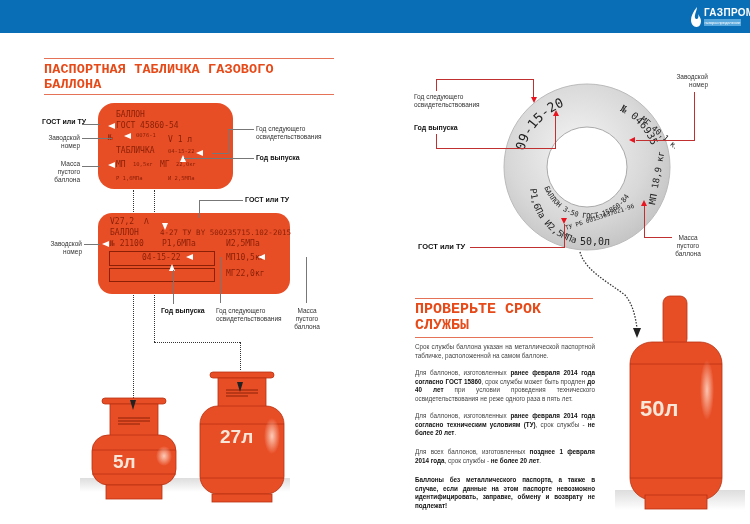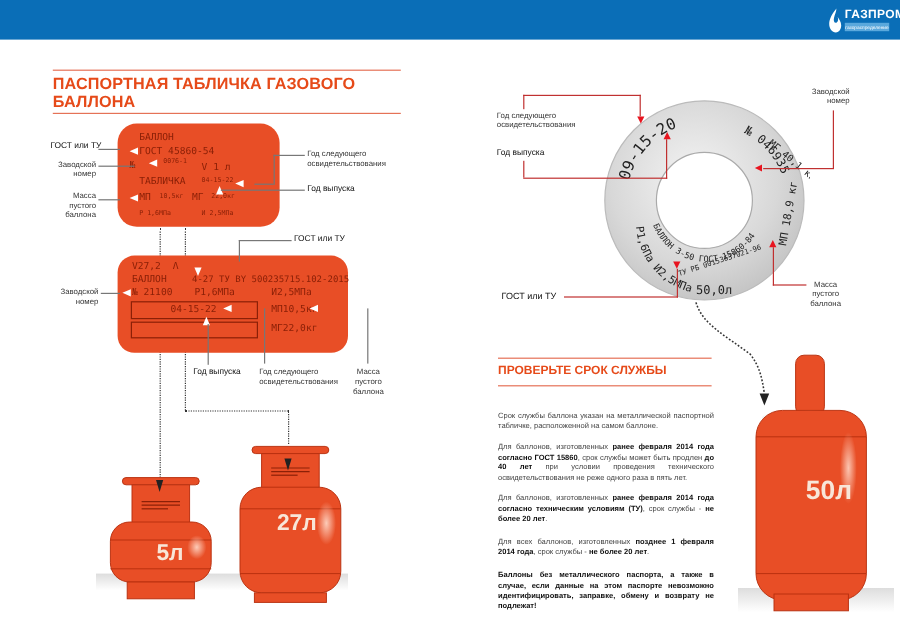--- a/index.html
+++ b/index.html
@@ -3,47 +3,47 @@
 <meta charset="utf-8">
 <style>
   html,body{margin:0;padding:0;}
   body{width:750px;height:524px;position:relative;overflow:hidden;background:#ffffff;font-family:"Liberation Sans",sans-serif;}
   .abs{position:absolute;}
   .header{left:0;top:0;width:750px;height:33px;background:#0a6eb7;}
   .logo{right:8px;top:6px;width:52px;height:24px;color:#fff;}
   .logo-flame{position:absolute;left:0;top:0;width:12px;height:22px;}
   .logo-text{position:absolute;left:14px;top:1px;font-weight:bold;font-size:10px;letter-spacing:0.3px;font-family:"Liberation Sans",sans-serif;}
   .logo-sub{position:absolute;left:14px;top:13px;width:37px;height:7px;background:#5aa8dc;font-size:4px;line-height:7px;color:#fff;text-align:center;}
-  .sec-title{color:#e64a19;font-weight:bold;font-family:Liberation Sans, sans-serif;border-top:1.5px solid #e57257;border-bottom:1.5px solid #e57257;}
+  .sec-title{color:#e64a19;font-weight:bold;font-family:Liberation Mono, monospace;border-top:1.5px solid #e57257;border-bottom:1.5px solid #e57257;}
   .title1{left:44px;top:58px;width:290px;font-size:13.5px;padding:3px 0 2px 0;letter-spacing:0.1px;}
-  .title2{left:415px;top:298px;width:178px;font-size:10px;line-height:16px;padding:3px 0 3px 0;}
+  .title2{left:415px;top:298px;width:178px;font-size:15px;line-height:16px;padding:3px 0 3px 0;}
   .plate{background:#e84e26;border-radius:16px;color:#8b2007;font-family:"DejaVu Sans Mono",monospace;}
   .plate1{left:98px;top:103px;width:135px;height:86px;}
   .plate2{left:98px;top:213px;width:192px;height:81px;border-radius:14px;}
   .pt{position:absolute;font-size:8px;white-space:nowrap;}
   .pt.s{font-size:5.5px;}
   .box{position:absolute;border:1px solid #8b2007;}
   .lbl{position:absolute;font-size:6.5px;color:#333;line-height:8px;white-space:nowrap;}
-  .lbl.b{font-weight:normal;color:#111;font-size:7px;}
+  .lbl.b{font-weight:bold;color:#111;font-size:7px;}
   .lbl.r{text-align:right;}
   .lbl.c{text-align:center;}
   .line{position:absolute;background:#777;}
   .dot{position:absolute;border-left:1.5px dotted #333;}
   .doth{position:absolute;border-top:1.5px dotted #333;}
   .arrow-w{position:absolute;width:0;height:0;border-top:3px solid transparent;border-bottom:3px solid transparent;border-right:7px solid #fff;}
   .arrow-n{position:absolute;width:0;height:0;border-left:3px solid transparent;border-right:3px solid transparent;border-bottom:7px solid #fff;}
   .arrow-s{position:absolute;width:0;height:0;border-left:3px solid transparent;border-right:3px solid transparent;border-top:7px solid #fff;}
   .red-up{position:absolute;width:0;height:0;border-left:3px solid transparent;border-right:3px solid transparent;border-bottom:6px solid #e8141f;}
   .red-dn{position:absolute;width:0;height:0;border-left:3px solid transparent;border-right:3px solid transparent;border-top:6px solid #e8141f;}
   .red-l{position:absolute;width:0;height:0;border-top:3px solid transparent;border-bottom:3px solid transparent;border-right:6px solid #e8141f;}
   .rline{position:absolute;background:#c03030;}
   .body-text{left:415px;width:180px;font-size:6.3px;line-height:8.6px;color:#444;text-align:justify;}
   .body-text b{color:#111;}
   .warn{color:#111;font-weight:bold;}
-  .cyl-label{position:absolute;color:#f8e6d8;font-weight:bold;font-family:"Liberation Sans",sans-serif;text-align:right;}
+  .cyl-label{position:absolute;color:#f8e6d8;font-weight:bold;font-family:"Liberation Sans",sans-serif;text-align:left;}
 </style>
 </head>
 <body>
 
 <div class="abs header"></div>
 <div class="abs logo">
   <svg class="logo-flame" viewBox="0 0 12 22">
     <path d="M7 1 C3 6 1 10 1 14 C1 18 3.5 21 6.5 21 C9.5 21 11 18 11 15 C11 12 9 10 8 8 C9 11 8 13 6.5 13 C5 13 4.5 11 5 9 C5.5 6 7 4 7 1Z" fill="#fff"></path>
   </svg>
   <div class="logo-text">ГАЗПРОМ</div>

